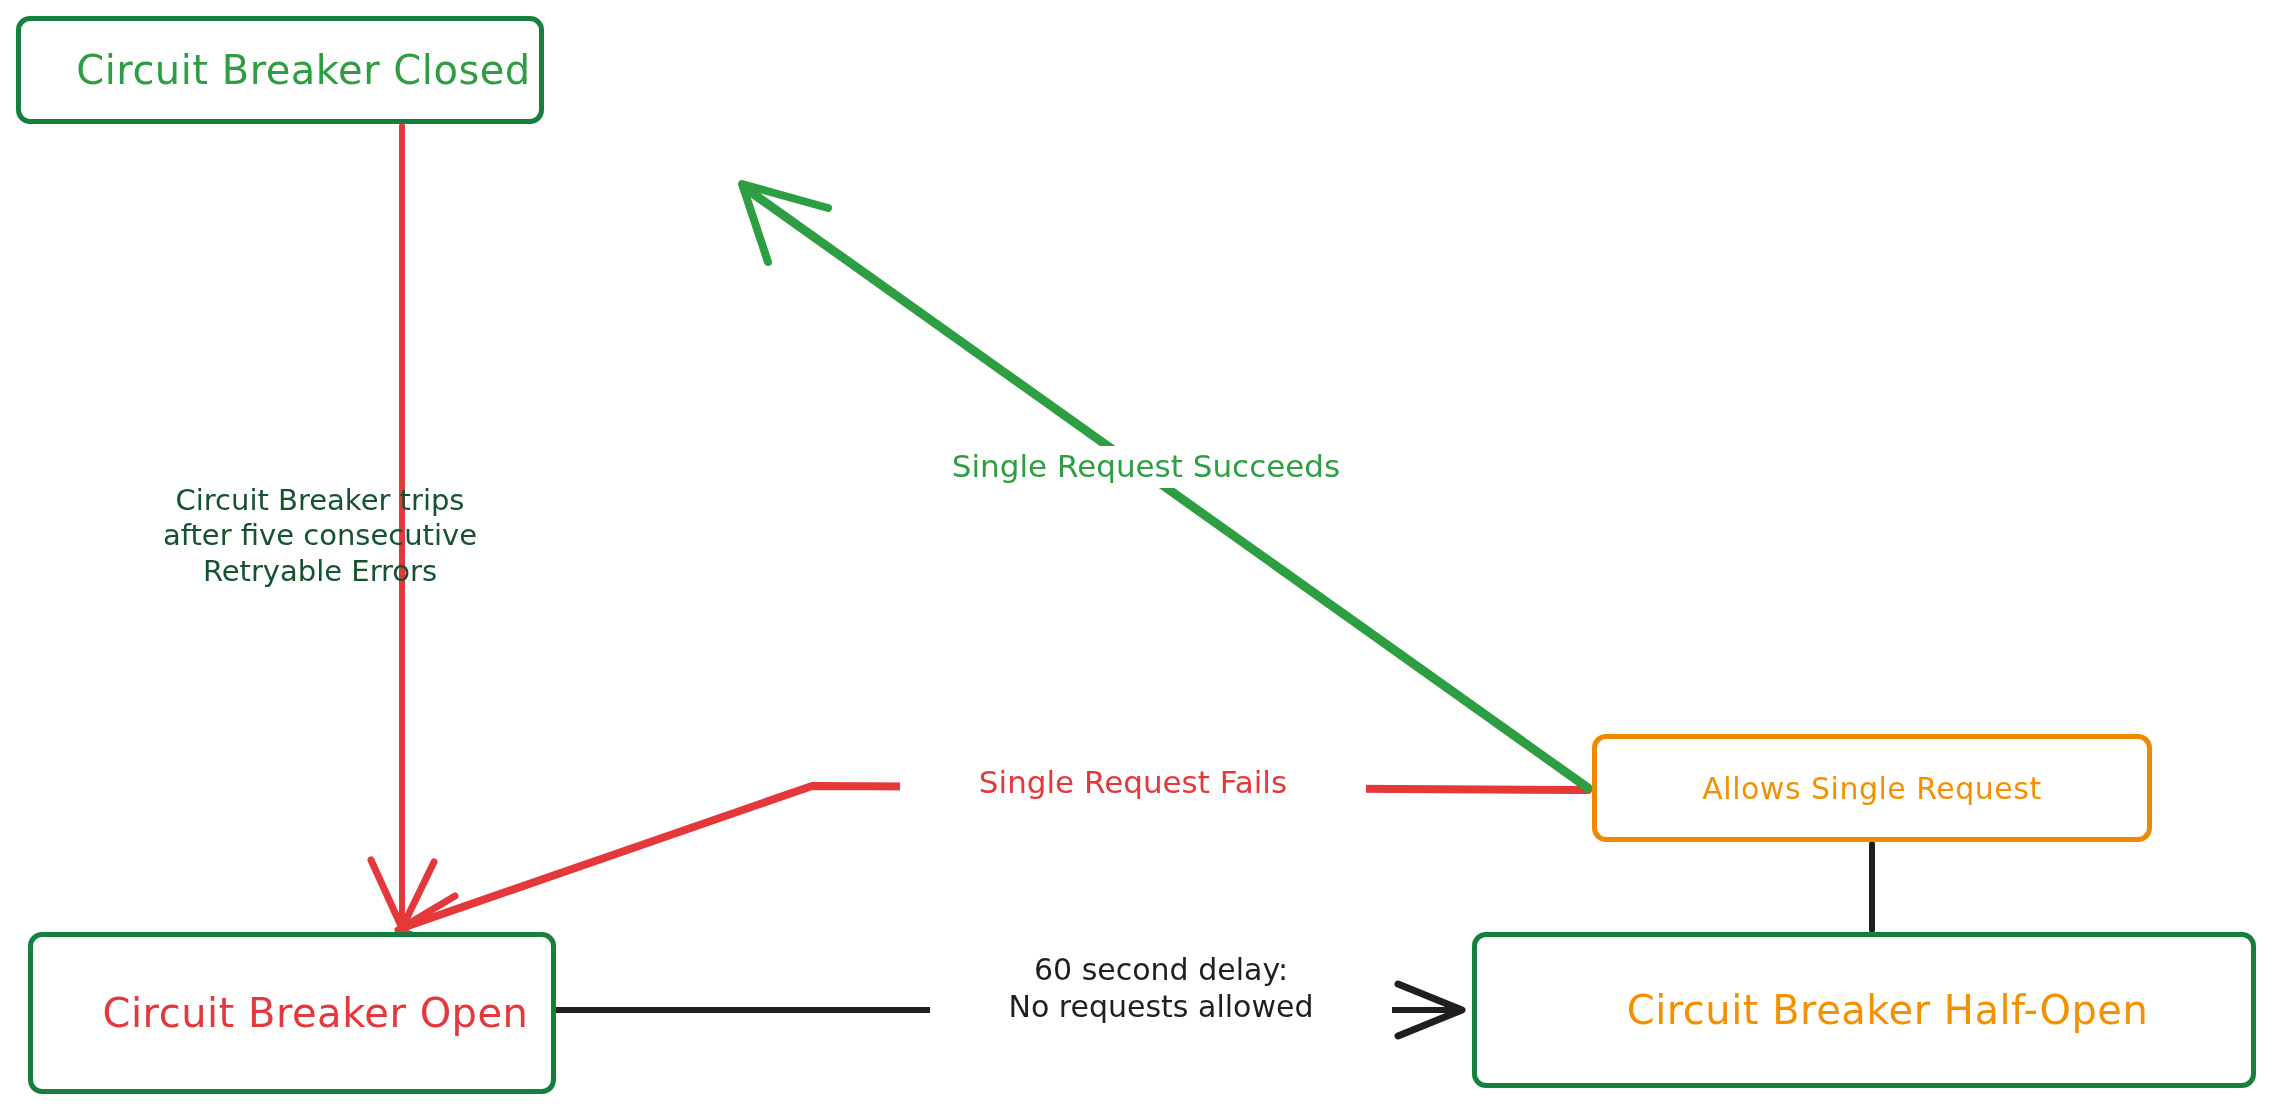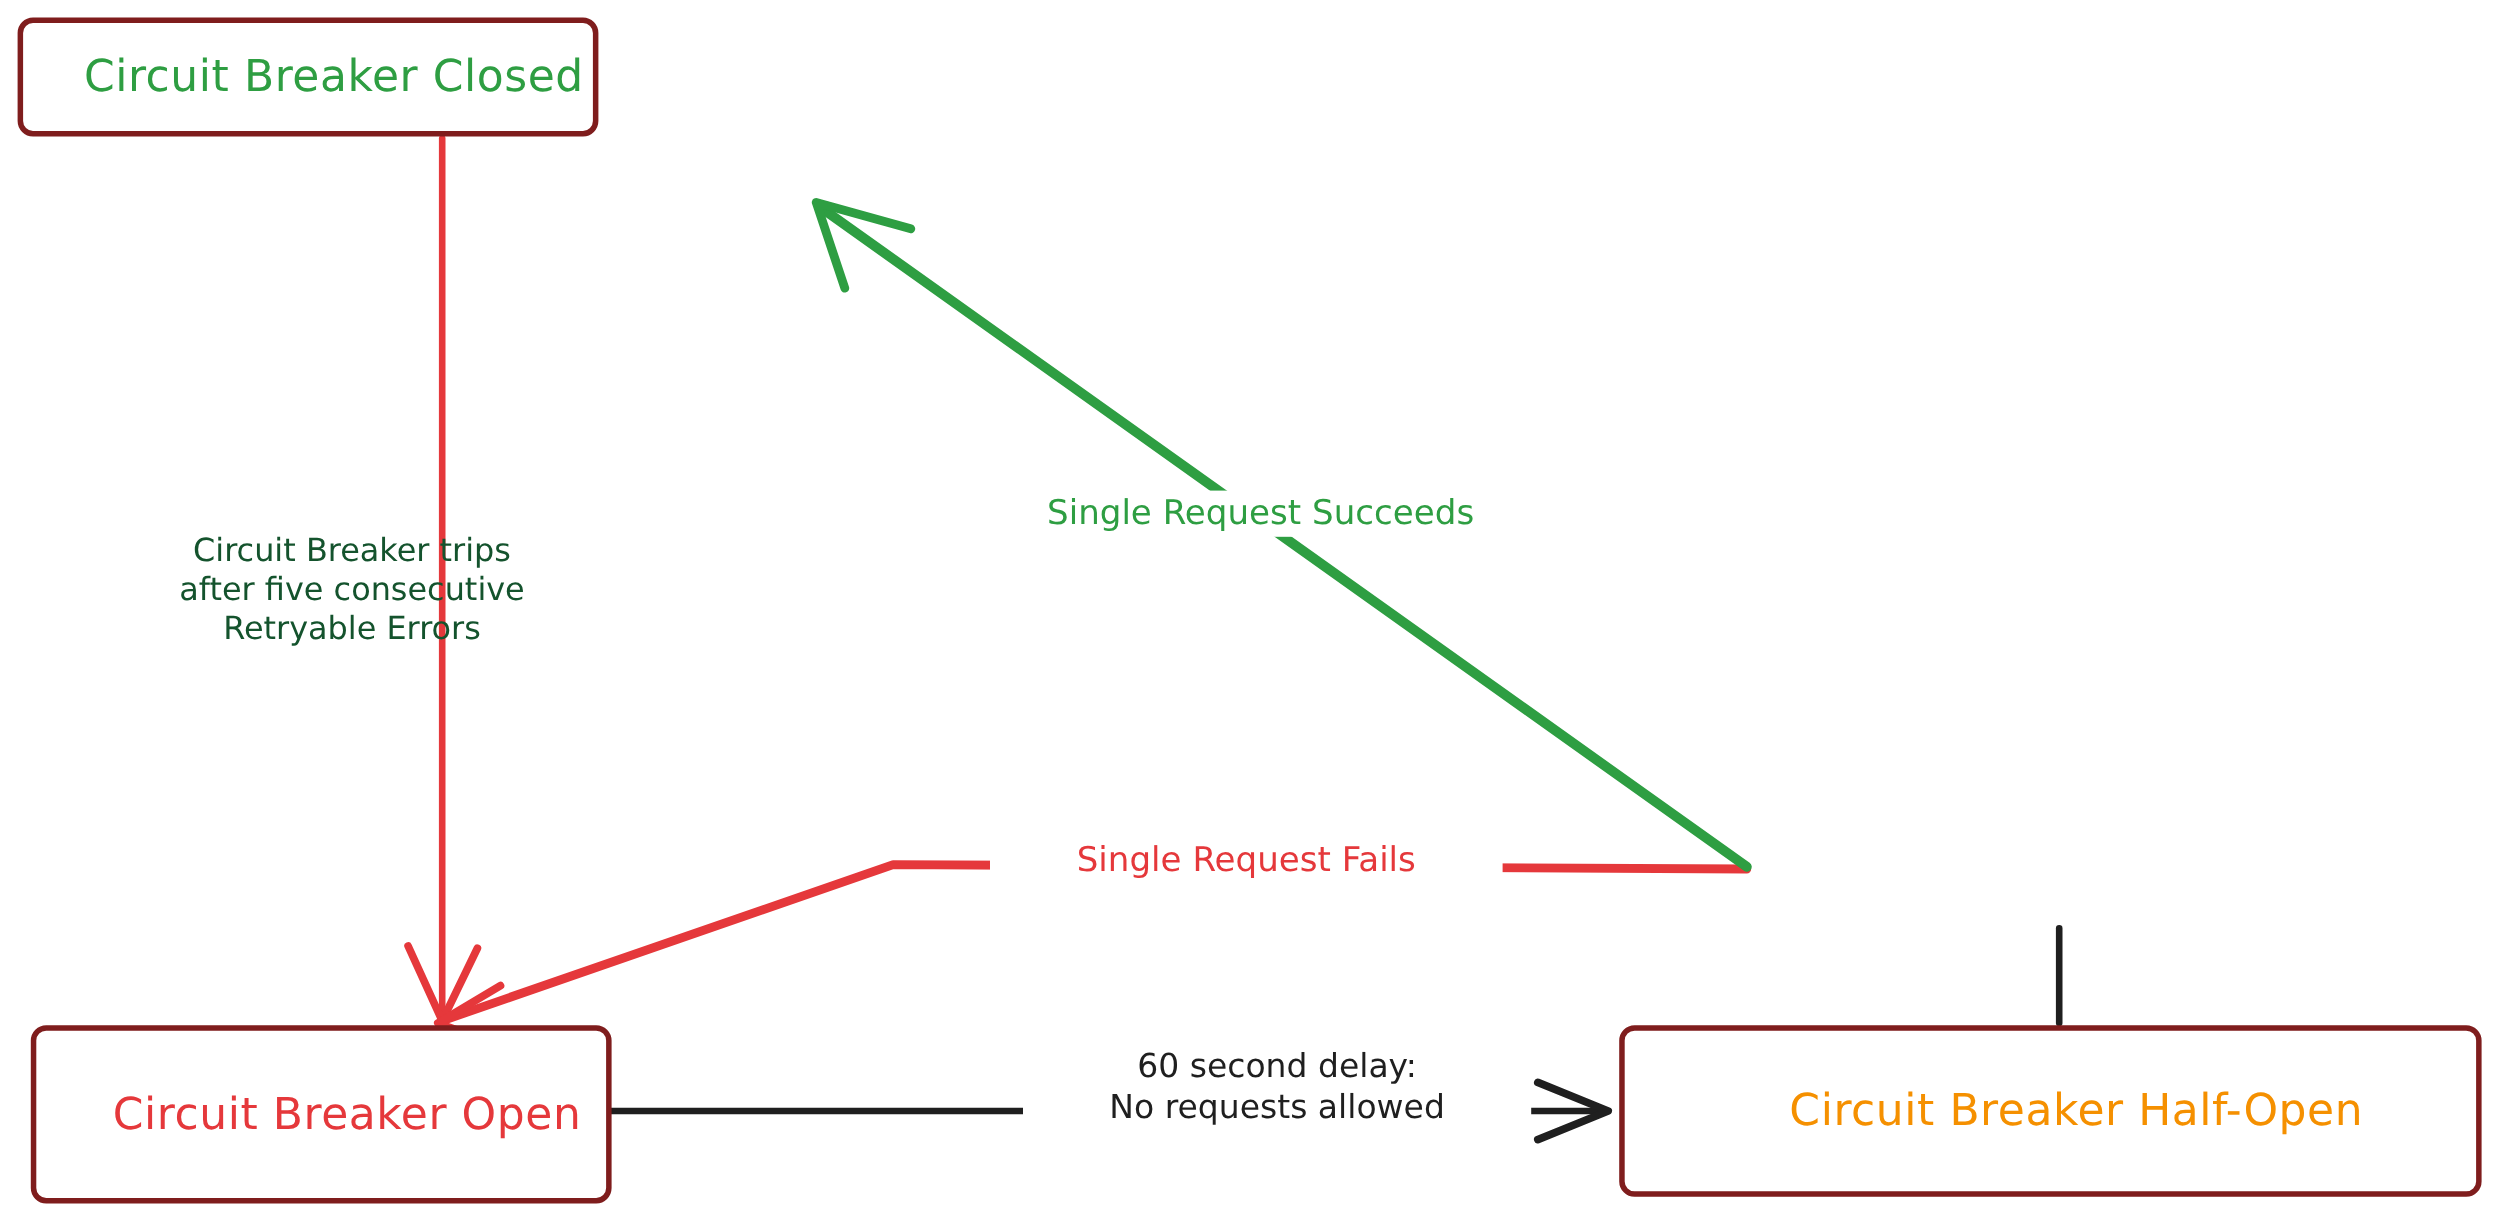--- a/index.html
+++ b/index.html
@@ -26,21 +26,21 @@
     position: absolute;
     box-sizing: border-box;
     background: #ffffff;
     border-radius: 14px;
     display: flex;
     align-items: center;
     justify-content: center;
     text-align: center;
   }
   .node-black {
-    border: 5px solid #7f1d1d;
+    border: 5px solid #15803d;
     padding-left: 47px;
   }
   .node-orange {
     border: 5px solid #ef8a00;
   }
   .node-label {
     font-family: "DejaVu Sans", sans-serif;
     font-weight: 400;
     letter-spacing: 0.5px;
     white-space: nowrap;
@@ -134,20 +134,23 @@
   </div>
 
   <div class="node node-black" id="node-open">
     <span class="node-label" id="label-open">Circuit Breaker Open</span>
   </div>
 
   <div class="node node-black" id="node-half">
     <span class="node-label" id="label-half">Circuit Breaker Half-Open</span>
   </div>
 
+  <div class="node node-orange" id="node-allows">
+    <span class="node-label" id="label-allows">Allows Single Request</span>
+  </div>
 
   <div class="edge-label" id="edge-label-trips">Circuit Breaker trips
 after five consecutive
 Retryable Errors</div>
 
   <div class="edge-label" id="edge-label-succeeds">Single Request Succeeds</div>
 
   <div class="edge-label" id="edge-label-fails">Single Request Fails</div>
 
   <div class="edge-label" id="edge-label-delay">60 second delay:

